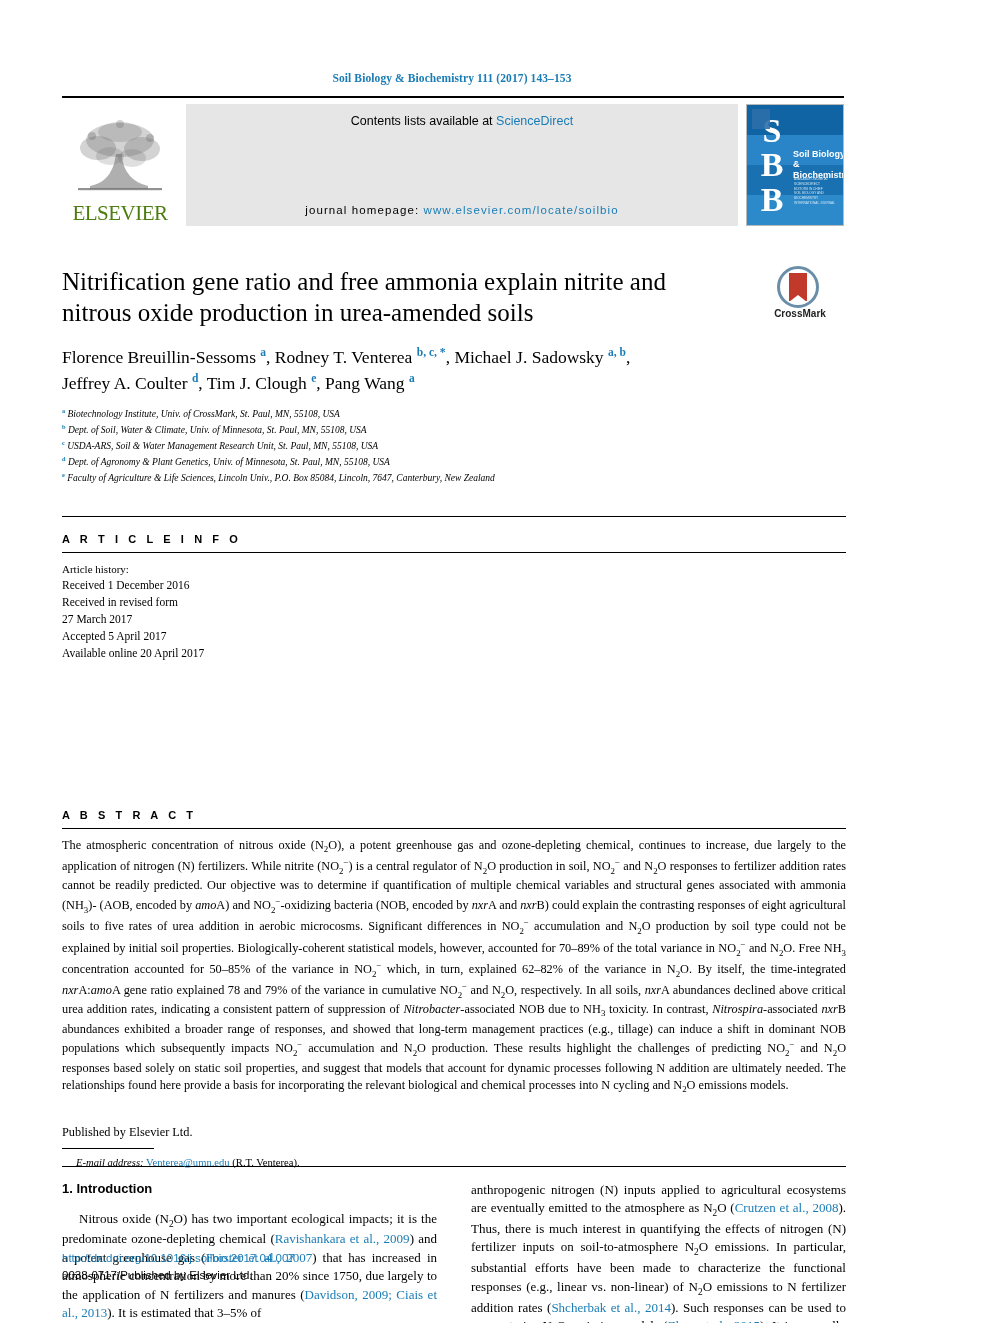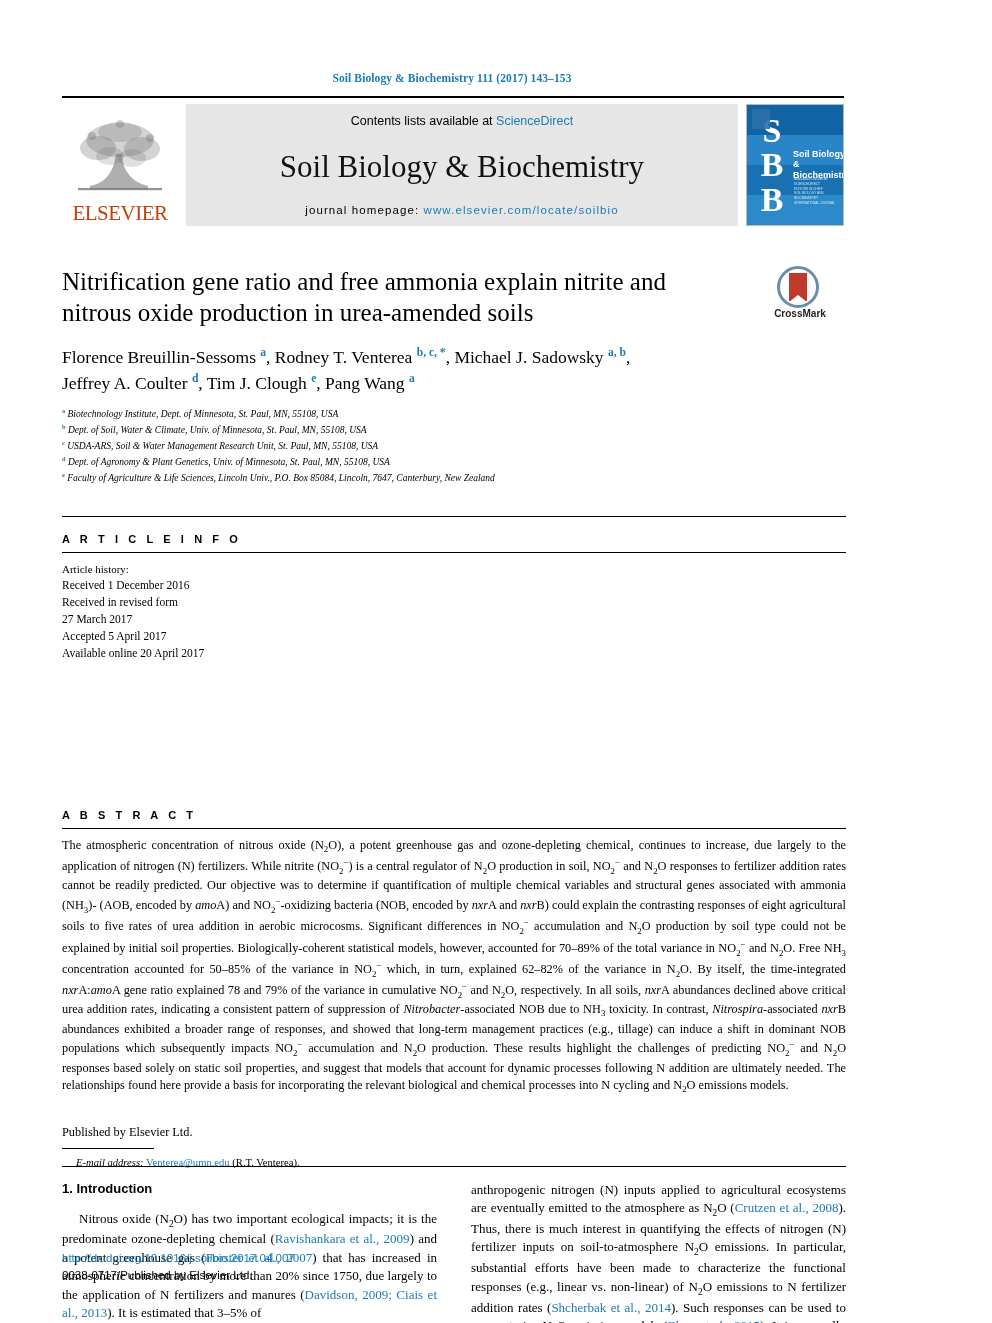--- a/index.html
+++ b/index.html
@@ -48,21 +48,21 @@
     display: flex;
     flex-direction: column;
     align-items: center;
     justify-content: flex-end;
     padding-bottom: 2px;
   }
   .tree-svg { display:block; }
   .elsevier-word {
     font-family: "Liberation Serif", serif;
     font-size: 21px;
-    color: #c2410c;
+    color: #4d7c0f;
     letter-spacing: -0.5px;
     line-height: 1;
     margin-top: 3px;
   }
   .masthead-center {
     flex: 1 1 auto;
     background: #e6e6e6;
     display: flex;
     flex-direction: column;
     justify-content: space-between;
@@ -380,21 +380,20 @@
           <rect x="6" y="70" width="84" height="2.2" opacity="0.75"></rect>
         </g>
       </svg>
       <div class="elsevier-word">ELSEVIER</div>
     </div>
 
     <div class="masthead-center">
       <div class="contents-line">
         <span>Contents lists available at </span><span class="sd">ScienceDirect</span>
       </div>
-      <div class="journal-title">Soil Biology &amp; Biochemistry</div>
       <div class="homepage-line">
         <span>journal homepage: </span><span class="url">www.elsevier.com/locate/soilbio</span>
       </div>
     </div>
 
     <div class="cover-thumb">
       <div class="cover-bg-strip" style="top:0;   background:#0f5f9e;"></div>
       <div class="cover-bg-strip" style="top:25%; background:#2b86c9;"></div>
       <div class="cover-bg-strip" style="top:50%; background:#1a6fae;"></div>
       <div class="cover-bg-strip" style="top:75%; background:#2f8ccd;"></div>
@@ -420,21 +419,21 @@
       <div class="crossmark-label">CrossMark</div>
     </div>
     <h1 class="article-title">Nitrification gene ratio and free ammonia explain nitrite and nitrous oxide production in urea-amended soils</h1>
 
     <div class="authors">
       <div>Florence Breuillin-Sessoms <sup>a</sup>, Rodney T. Venterea <sup>b, c, *</sup>, Michael J. Sadowsky <sup>a, b</sup>,</div>
       <div>Jeffrey A. Coulter <sup>d</sup>, Tim J. Clough <sup>e</sup>, Pang Wang <sup>a</sup></div>
     </div>
 
     <div class="affiliations">
-      <div class="aff"><sup>a</sup> <span>Biotechnology Institute, Dept. of Minnesota, St. Paul, MN, 55108, USA</span></div>
+      <div class="aff"><sup>a</sup> <span>Biotechnology Institute, Univ. of CrossMark, St. Paul, MN, 55108, USA</span></div>
       <div class="aff"><sup>b</sup> <span>Dept. of Soil, Water &amp; Climate, Univ. of Minnesota, St. Paul, MN, 55108, USA</span></div>
       <div class="aff"><sup>c</sup> <span>USDA-ARS, Soil &amp; Water Management Research Unit, St. Paul, MN, 55108, USA</span></div>
       <div class="aff"><sup>d</sup> <span>Dept. of Agronomy &amp; Plant Genetics, Univ. of Minnesota, St. Paul, MN, 55108, USA</span></div>
       <div class="aff"><sup>e</sup> <span>Faculty of Agriculture &amp; Life Sciences, Lincoln Univ., P.O. Box 85084, Lincoln, 7647, Canterbury, New Zealand</span></div>
     </div>
   </div>
 
   <div class="info-abstract">
     <div class="col-info">
       <div class="sec-head">A R T I C L E  I N F O</div>

